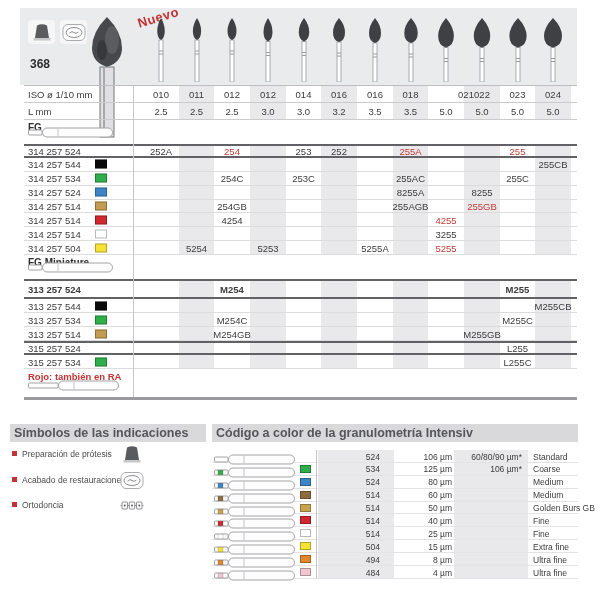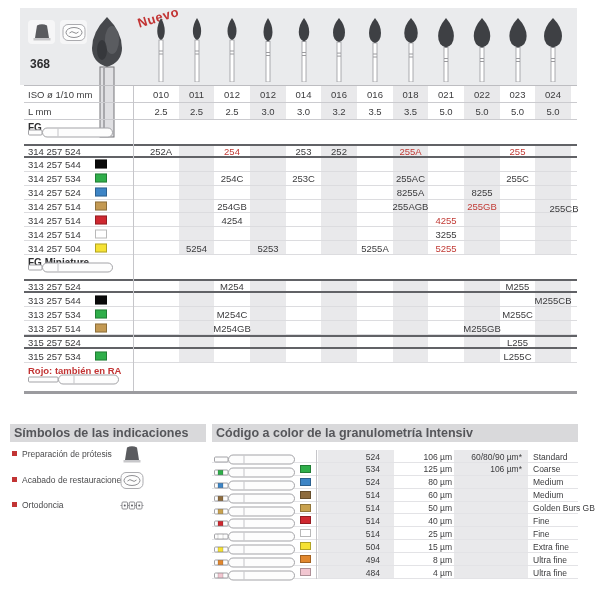--- a/index.html
+++ b/index.html
@@ -192,21 +192,21 @@
       <i class="band" style="left: 511.25px;"></i>
       <span class="hdr-label">ISO ø 1/10 mm</span>
       <span class="cell" style="left: 137px;">010</span>
       <span class="cell" style="left: 172.5px;">011</span>
       <span class="cell" style="left: 208px;">012</span>
       <span class="cell" style="left: 244px;">012</span>
       <span class="cell" style="left: 279.5px;">014</span>
       <span class="cell" style="left: 315px;">016</span>
       <span class="cell" style="left: 351px;">016</span>
       <span class="cell" style="left: 386.5px;">018</span>
-      <span class="cell" style="left: 422px;">021</span>
+      <span class="cell" style="left: 442px;">021</span>
       <span class="cell" style="left: 458px;">022</span>
       <span class="cell" style="left: 493.5px;">023</span>
       <span class="cell" style="left: 529px;">024</span>
     </div>
     <div class="t-row hdr" style="height: 17px;">
       <i class="band" style="left: 154.75px;"></i>
       <i class="band" style="left: 226.25px;"></i>
       <i class="band" style="left: 297.25px;"></i>
       <i class="band" style="left: 368.75px;"></i>
       <i class="band" style="left: 440.25px;"></i>
@@ -250,21 +250,21 @@
     </div>
     <div class="t-row data" style="height: 13.9px;">
       <i class="band" style="left: 154.75px;"></i>
       <i class="band" style="left: 226.25px;"></i>
       <i class="band" style="left: 297.25px;"></i>
       <i class="band" style="left: 368.75px;"></i>
       <i class="band" style="left: 440.25px;"></i>
       <i class="band" style="left: 511.25px;"></i>
       <span class="code">314 257 544</span>
       <span class="sw" style="background: rgb(10, 10, 10);"></span>
-      <span class="cell" style="left: 540px; margin-top: 44px;">255CB</span>
+      <span class="cell" style="left: 529px;">255CB</span>
     </div>
     <div class="t-row data" style="height: 13.9px;">
       <i class="band" style="left: 154.75px;"></i>
       <i class="band" style="left: 226.25px;"></i>
       <i class="band" style="left: 297.25px;"></i>
       <i class="band" style="left: 368.75px;"></i>
       <i class="band" style="left: 440.25px;"></i>
       <i class="band" style="left: 511.25px;"></i>
       <span class="code">314 257 534</span>
       <span class="sw" style="background: rgb(47, 174, 74);"></span>
@@ -336,21 +336,21 @@
       <span class="cell red" style="left: 422px;">5255</span>
     </div>
     <div class="t-row" style="height: 24px;">
       <span class="sec-label">FG Miniature</span>
       <span class="sec-icon"><svg width="86" height="11" viewBox="0 0 86 11">
           <rect x="0.5" y="3" width="13.5" height="5" rx="1" fill="#fdfdfd" stroke="#a3a3a7"></rect>
           <rect x="14.5" y="1" width="70" height="9" rx="4.5" fill="#fdfdfd" stroke="#a3a3a7"></rect>
           <line x1="30" y1="1.5" x2="30" y2="9.5" stroke="#c3c3c7"></line>
         </svg></span>
     </div>
-    <div class="t-row data first" style="height: 14px;">
+    <div class="t-row data first" style="height: 20px; font-weight: bold;">
       <i class="band" style="left: 154.75px;"></i>
       <i class="band" style="left: 226.25px;"></i>
       <i class="band" style="left: 297.25px;"></i>
       <i class="band" style="left: 368.75px;"></i>
       <i class="band" style="left: 440.25px;"></i>
       <i class="band" style="left: 511.25px;"></i>
       <span class="code">313 257 524</span>
       <span class="cell" style="left: 208px;">M254</span>
       <span class="cell" style="left: 493.5px;">M255</span>
     </div>

